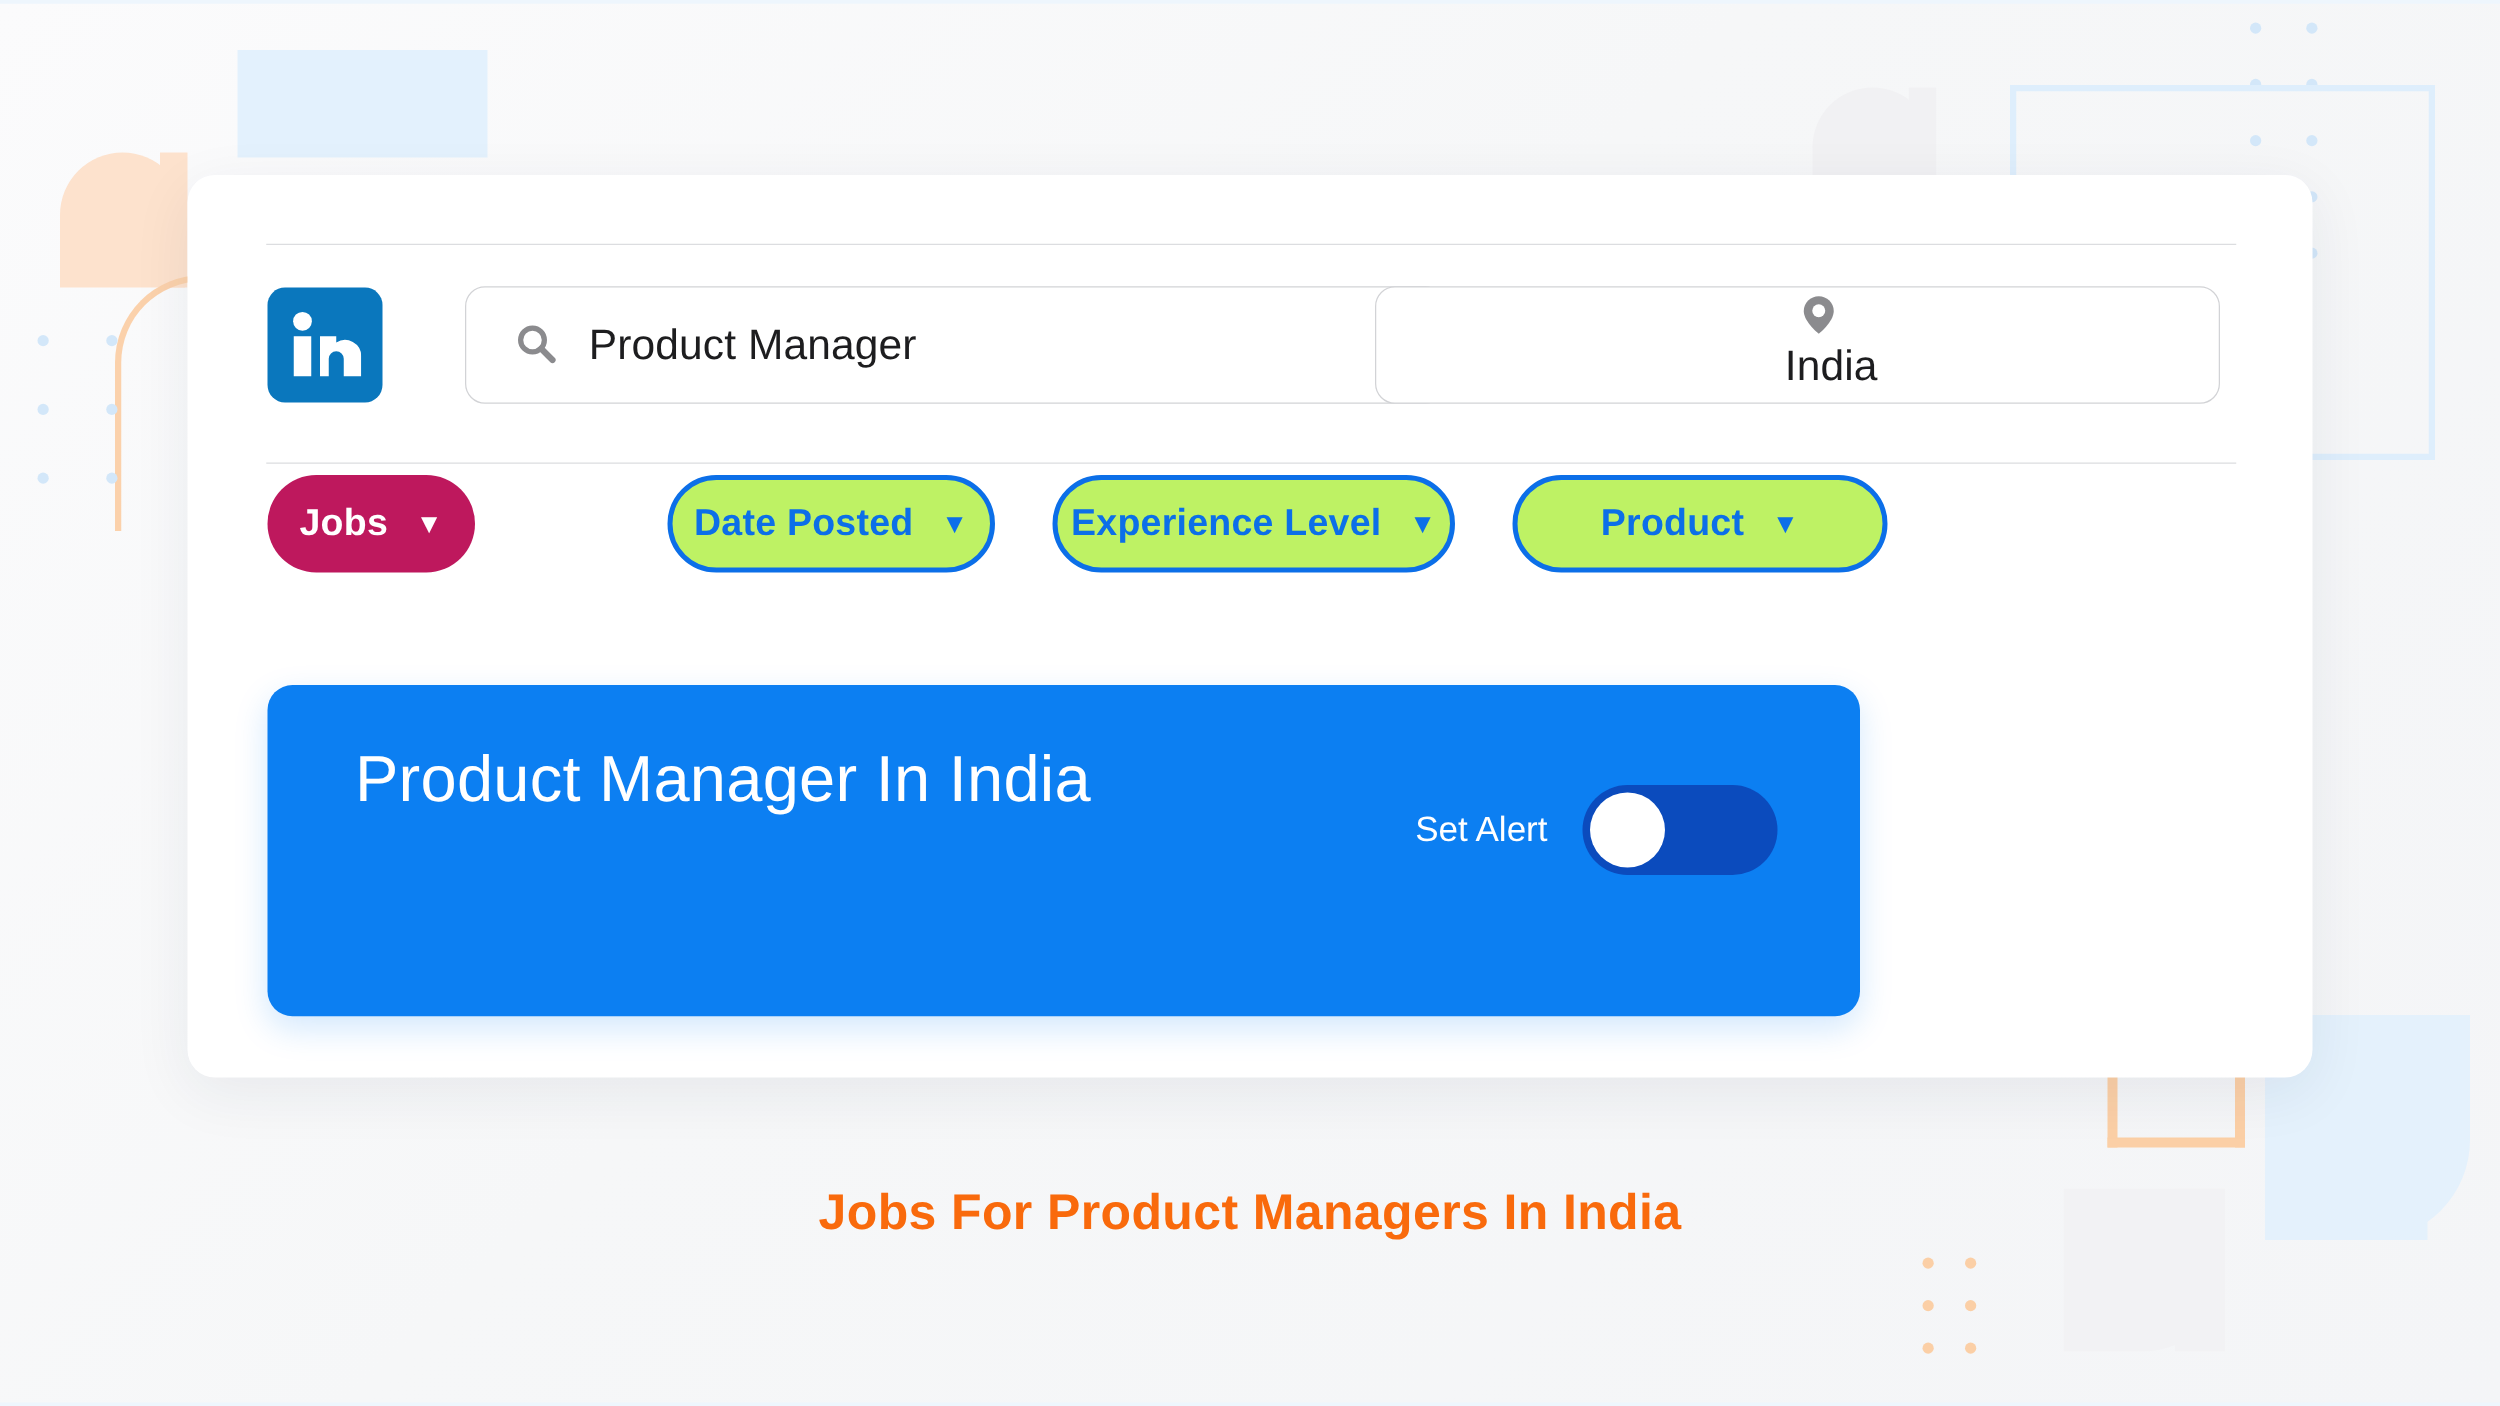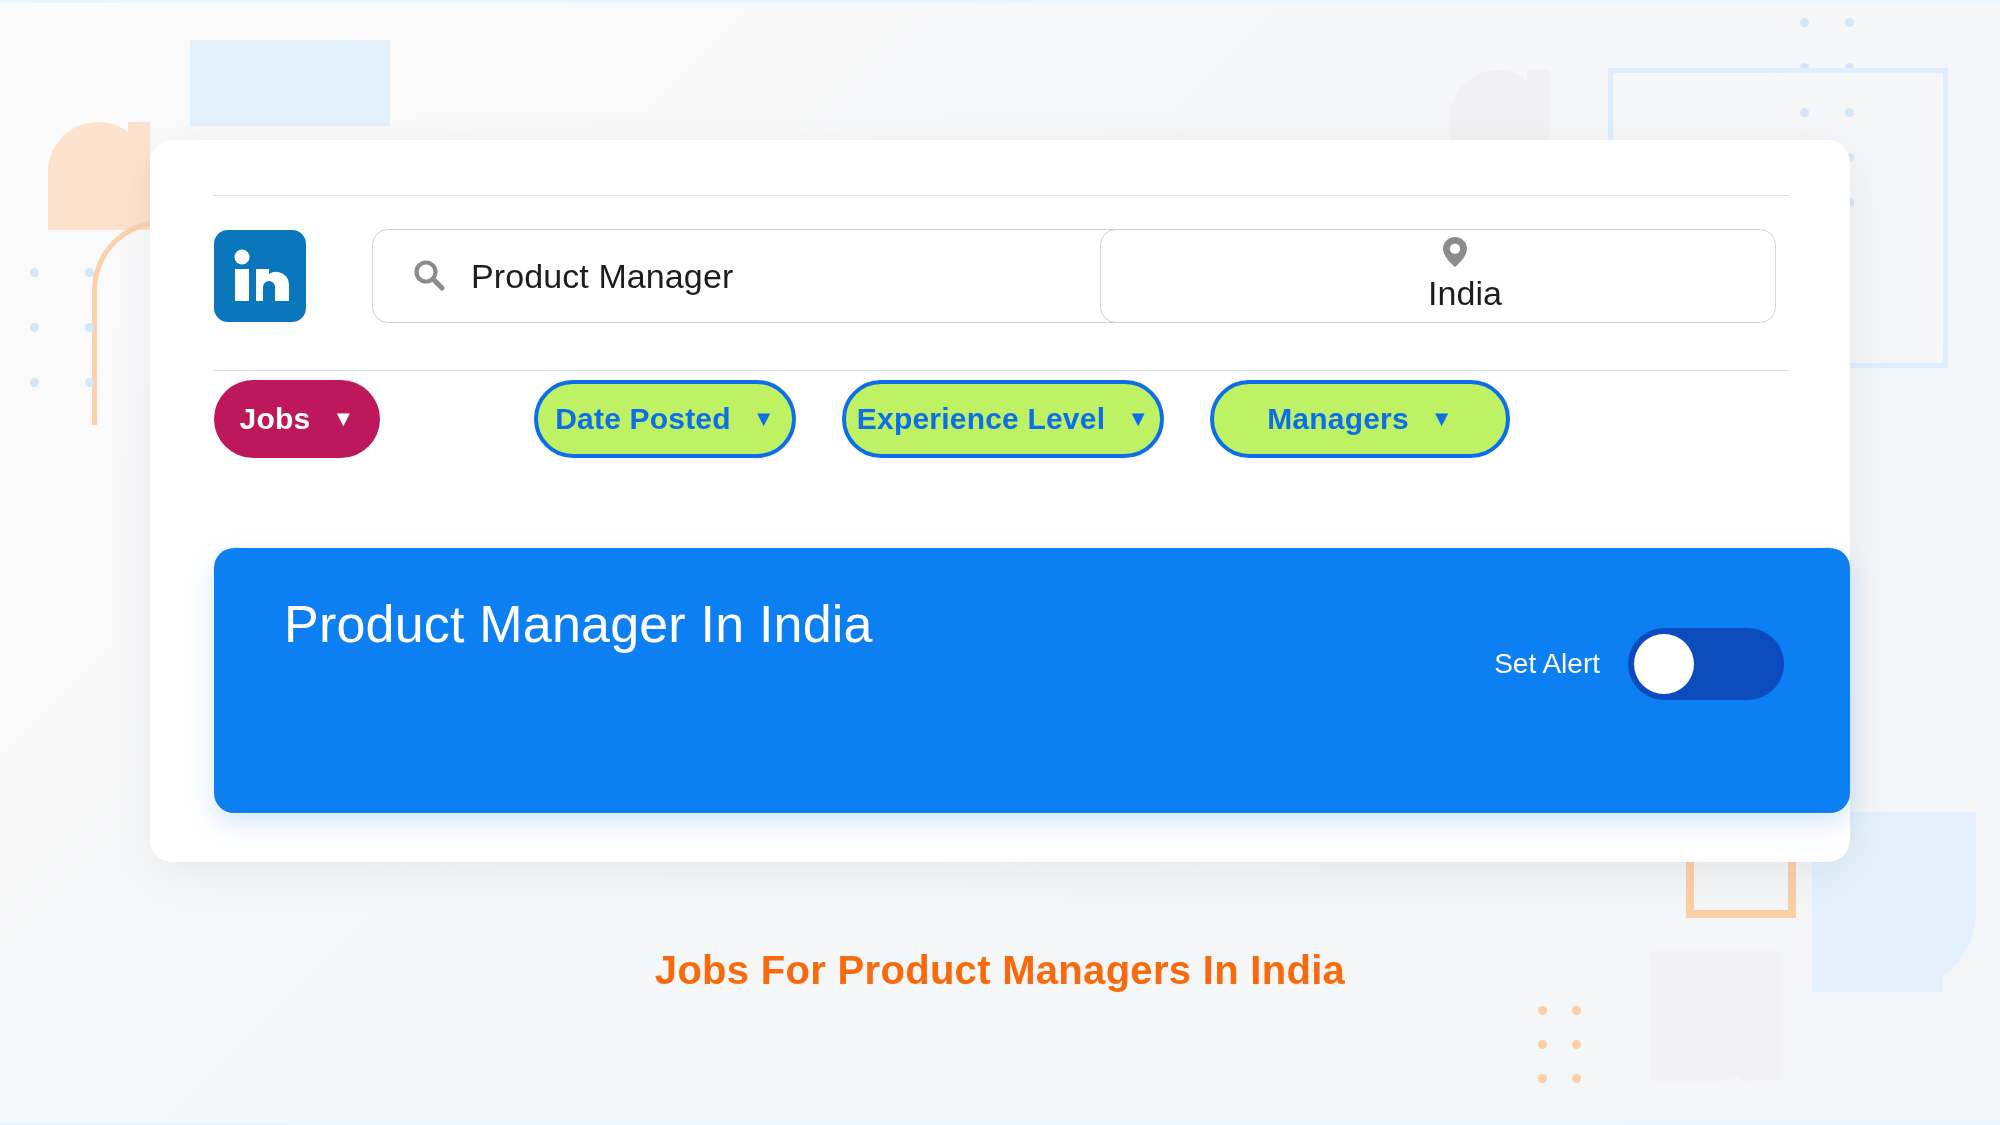--- a/index.html
+++ b/index.html
@@ -201,21 +201,21 @@
     color: #0c6fe8;
   }
   .pill-date  { left: 384px; top: 240px; width: 262px; }
   .pill-exp   { left: 692px; top: 240px; width: 322px; }
   .pill-comp  { left: 1060px; top: 240px; width: 300px; }
 
   
   .banner {
     position: absolute;
     left: 64px; top: 408px;
-    width: 1636px; height: 265px;
+    width: 1274px; height: 265px;
     background: #0c7ff2;
     border-radius: 20px;
     box-shadow: 0 10px 26px rgba(12, 127, 242, 0.18);
   }
   .banner-title {
     position: absolute;
     left: 70px; top: 46px;
     font-size: 52px;
     color: #ffffff;
     letter-spacing: 0.2px;
@@ -362,21 +362,21 @@
       <span>Date Posted</span>
       <span class="caret">▼</span>
     </div>
 
     <div class="pill pill-outline pill-exp">
       <span>Experience Level</span>
       <span class="caret">▼</span>
     </div>
 
     <div class="pill pill-outline pill-comp">
-      <span>Managers</span>
+      <span>Product</span>
       <span class="caret">▼</span>
     </div>
 
     <div class="banner">
       <div class="banner-title">Product Manager In India</div>
       <div class="alert-wrap">
         <span class="alert-label">Set Alert</span>
         <span class="toggle">
           <span class="toggle-knob"></span>
         </span>

